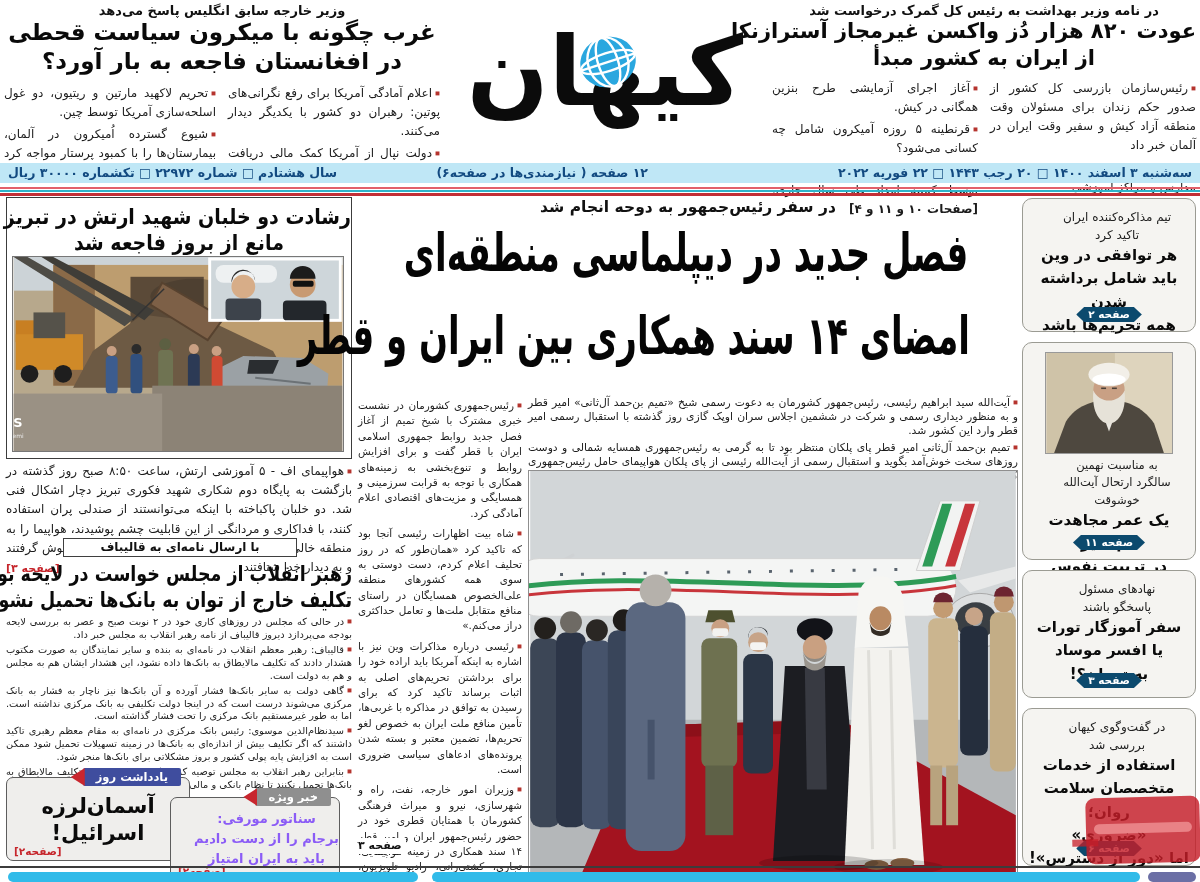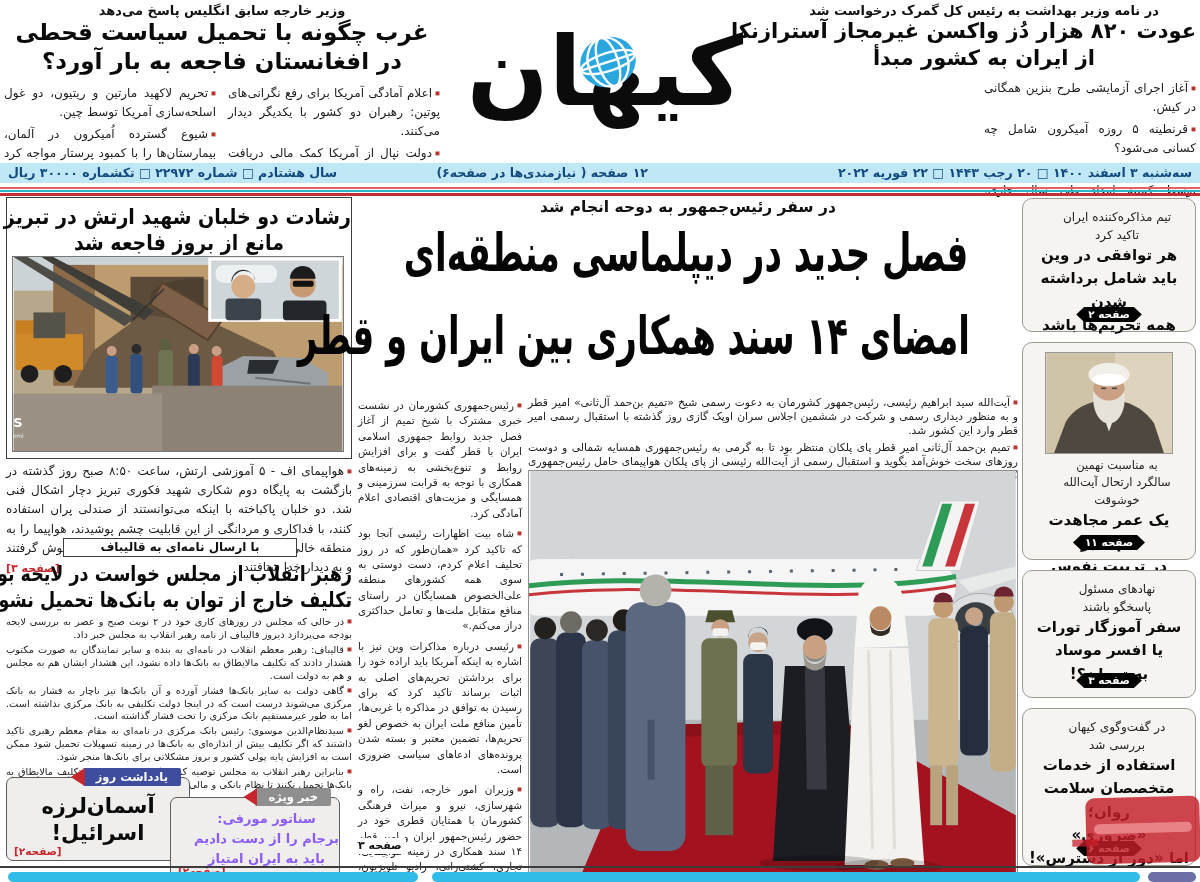--- a/index.html
+++ b/index.html
@@ -55,21 +55,21 @@
   .lead-intro{position:absolute;top:396px;left:528px;width:490px;font-size:10.8px;line-height:1.3;text-align:justify;color:#161616;}
   .lead-intro .it{font-size:10.8px;line-height:1.3;margin-bottom:3px;}
   .lead-side{position:absolute;top:398px;left:358px;width:164px;height:456px;font-size:10.4px;line-height:1.48;text-align:justify;color:#161616;}
   .lead-side .it{font-size:10.4px;line-height:1.48;margin-bottom:5px;}
   .photo-main{position:absolute;top:470px;left:528px;width:490px;height:404px;border:1px solid #8f8f8f;box-sizing:border-box;overflow:hidden;}
   
   .sb{position:absolute;left:1022px;width:174px;border:1px solid #9b9b93;border-radius:10px;background:#f5f4f1;
     box-sizing:border-box;text-align:center;}
   .sb-kicker{font-size:12px;font-weight:400;color:#222;margin-top:9px;line-height:1.5;padding:0 22px;margin-left:16px;}
   .sb-line{font-size:15px;font-weight:900;line-height:1.55;color:#0a0a0a;letter-spacing:-0.6px;}
-  .sb-tag{position:absolute;bottom:9px;left:50%;transform:translateX(-50%);background:#000000;color:#fff;
+  .sb-tag{position:absolute;bottom:9px;left:50%;transform:translateX(-50%);background:#0c4a6e;color:#fff;
     font-size:10.5px;font-weight:700;line-height:15px;padding:0 12px;
     clip-path:polygon(0 50%,8px 0,calc(100% - 8px) 0,100% 50%,calc(100% - 8px) 100%,8px 100%);}
   .sb-photo{width:128px;height:102px;margin:9px auto 3px auto;border:1px solid #999;box-sizing:border-box;overflow:hidden;}
   
   .wm{position:absolute;left:1086px;top:797px;width:114px;height:66px;background:rgba(198,29,40,.82);border-radius:9px;
     transform:rotate(-1.5deg);}
   .wm::before{content:"";position:absolute;left:-14px;bottom:18px;width:26px;height:7px;background:rgba(198,29,40,.75);}
   .wm::after{content:"";position:absolute;left:8px;top:26px;width:98px;height:10px;background:rgba(255,183,183,.55);border-radius:5px;}
   
   .bline{position:absolute;top:866px;left:0;width:1200px;height:2px;background:#3c3c3c;}
@@ -80,20 +80,24 @@
 </head>
 <body>
 
 <div class="page">
 
   <div class="abs" style="top:3px;left:772px;width:424px;">
     <div class="mh-kicker">در نامه وزیر بهداشت به رئیس کل گمرک درخواست شد</div>
     <div class="mh-line" style="font-size:21px;">عودت ۸۲۰ هزار دُز واکسن غیرمجاز آسترازنکا</div>
     <div class="mh-line" style="font-size:21px;">از ایران به کشور مبدأ</div>
     <div class="mh-bullets">
+      <div class="mh-col">
+        <p class="it">رئیس‌سازمان بازرسی کل کشور از صدور حکم زندان برای مسئولان وقت منطقه آزاد کیش و سفیر وقت ایران در آلمان خبر داد</p>
+        <p class="it">ممنوعیت تعطیلی کلی و سراسری مدارس و مراکز آموزشی</p>
+      </div>
       <div class="mh-col">
         <p class="it">آغاز اجرای آزمایشی طرح بنزین همگانی در کیش.</p>
         <p class="it">قرنطینه ۵ روزه آمیکرون شامل چه کسانی می‌شود؟</p>
         <p class="it"><span>ایجاد ۲۷۰ هزار فرصت شغلی در کشور توسط کمیته امداد طی سال جاری.</span> <span class="bold-ref">[صفحات ۱۰ و ۱۱ و ۴]</span></p>
       </div>
     </div>
   </div>
 
   <div class="abs" style="top:8px;left:440px;width:330px;">
     <div class="logo-text">کیهان</div>
@@ -105,21 +109,21 @@
         <ellipse cx="31" cy="28" rx="10" ry="25"></ellipse>
         <ellipse cx="31" cy="28" rx="20" ry="25"></ellipse>
         <ellipse cx="31" cy="28" rx="28" ry="9"></ellipse>
         <line x1="3" y1="28" x2="59" y2="28"></line>
       </g>
     </g>
   </svg>
 
   <div class="abs" style="top:3px;left:4px;width:436px;">
     <div class="mh-kicker">وزیر خارجه سابق انگلیس پاسخ می‌دهد</div>
-    <div class="mh-line" style="font-size:23px;">غرب چگونه با تحمیل سیاست قحطی</div>
+    <div class="mh-line" style="font-size:23px;">غرب چگونه با میکرون سیاست قحطی</div>
     <div class="mh-line" style="font-size:23px;">در افغانستان فاجعه به بار آورد؟</div>
     <div class="mh-bullets">
       <div class="mh-col">
         <p class="it">اعلام آمادگی آمریکا برای رفع نگرانی‌های پوتین: رهبران دو کشور با یکدیگر دیدار می‌کنند.</p>
         <p class="it">دولت نپال از آمریکا کمک مالی دریافت کرد: مردم در اعتراض به خیابان‌ها ریختند.</p>
       </div>
       <div class="mh-col">
         <p class="it">تحریم لاکهید مارتین و ریتیون، دو غول اسلحه‌سازی آمریکا توسط چین.</p>
         <p class="it"><span>شیوع گسترده اُمیکرون در آلمان، بیمارستان‌ها را با کمبود پرستار مواجه کرد</span> <span class="bold-ref">[صفحه آخر]</span></p>
       </div>

